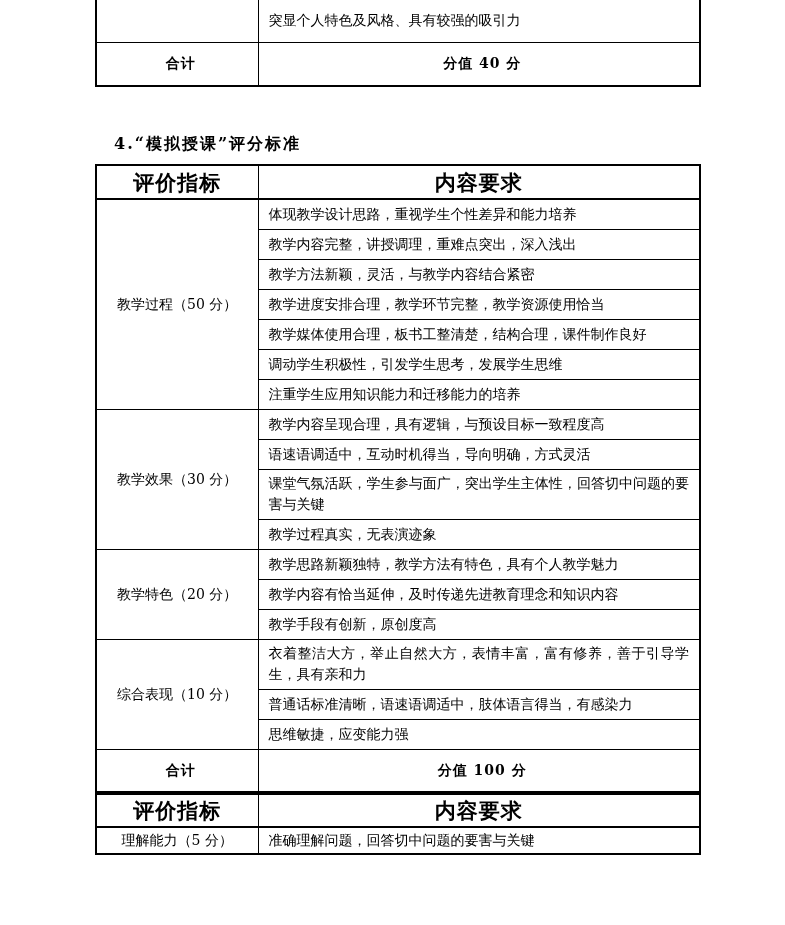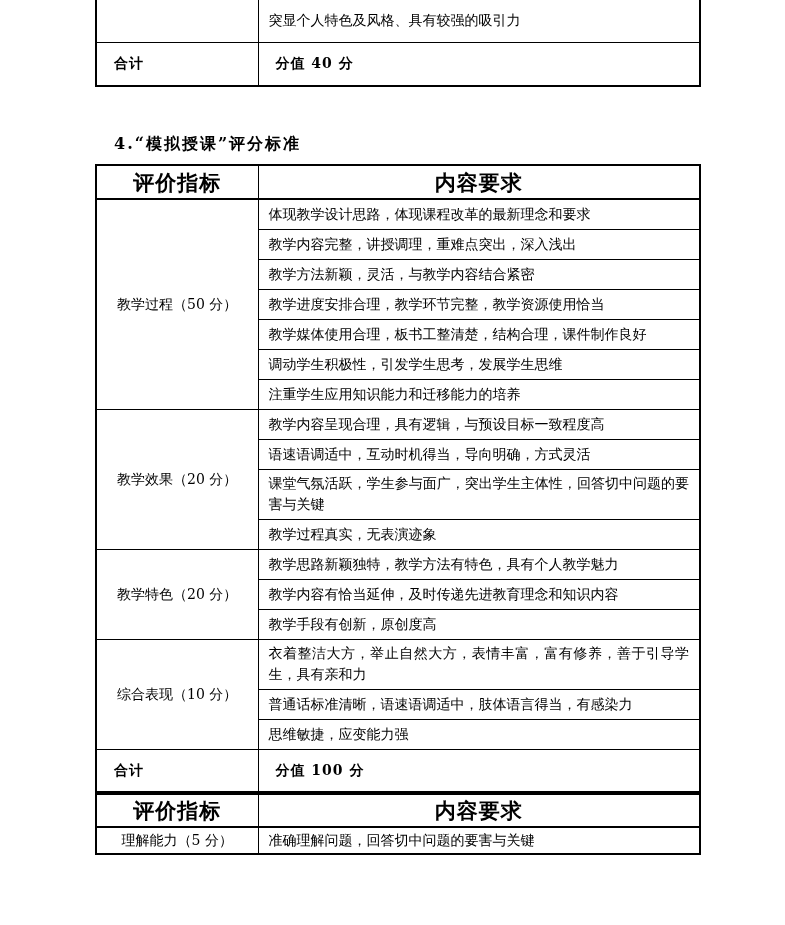--- a/index.html
+++ b/index.html
@@ -37,20 +37,21 @@
     font-size: 21px;
     letter-spacing: 1px;
   }
   td.lbl { text-align: center; padding: 0 4px; }
   td.req { text-align: left; }
   td.req.just { text-align: justify; }
   tr.r  { height: 30px; }
   tr.tall { height: 50px; }
   tr.total td {
     font-weight: bold;
+    text-align: center;
     height: 43px;
     letter-spacing: 1px;
     padding-left: 17px;
   }
   
   #carryover-table { border-top: 0; }
   #carryover-table tr.carry td { border-top: 0; height: 42px; }
   #carryover-table tr.total td { height: 44px; }
   .heading {
     font-size: 16px;
@@ -94,21 +95,21 @@
         <col>
       </colgroup>
     <tbody>
       <tr class="hdr">
         <td>评价指标</td>
         <td>内容要求</td>
       </tr>
 
       <tr class="r">
         <td class="lbl" rowspan="7">教学过程（50 分）</td>
-        <td class="req">体现教学设计思路，体现课程改革的最新理念和要求</td>
+        <td class="req">体现教学设计思路，重视学生个性差异和能力培养</td>
       </tr>
       <tr class="r">
           <td class="req">教学内容完整，讲授调理，重难点突出，深入浅出</td>
         </tr>
       <tr class="r">
           <td class="req">教学方法新颖，灵活，与教学内容结合紧密</td>
         </tr>
       <tr class="r">
           <td class="req">教学进度安排合理，教学环节完整，教学资源使用恰当</td>
         </tr>
@@ -116,21 +117,21 @@
           <td class="req">教学媒体使用合理，板书工整清楚，结构合理，课件制作良好</td>
         </tr>
       <tr class="r">
           <td class="req">调动学生积极性，引发学生思考，发展学生思维</td>
         </tr>
       <tr class="r">
           <td class="req">注重学生应用知识能力和迁移能力的培养</td>
         </tr>
 
       <tr class="r">
-        <td class="lbl" rowspan="4">教学效果（20 分）</td>
+        <td class="lbl" rowspan="4">教学效果（30 分）</td>
         <td class="req">教学内容呈现合理，具有逻辑，与预设目标一致程度高</td>
       </tr>
       <tr class="r">
           <td class="req">语速语调适中，互动时机得当，导向明确，方式灵活</td>
         </tr>
       <tr class="tall">
           <td class="req just">课堂气氛活跃，学生参与面广，突出学生主体性，回答切中问题的要害与关键</td>
         </tr>
       <tr class="r">
           <td class="req">教学过程真实，无表演迹象</td>

